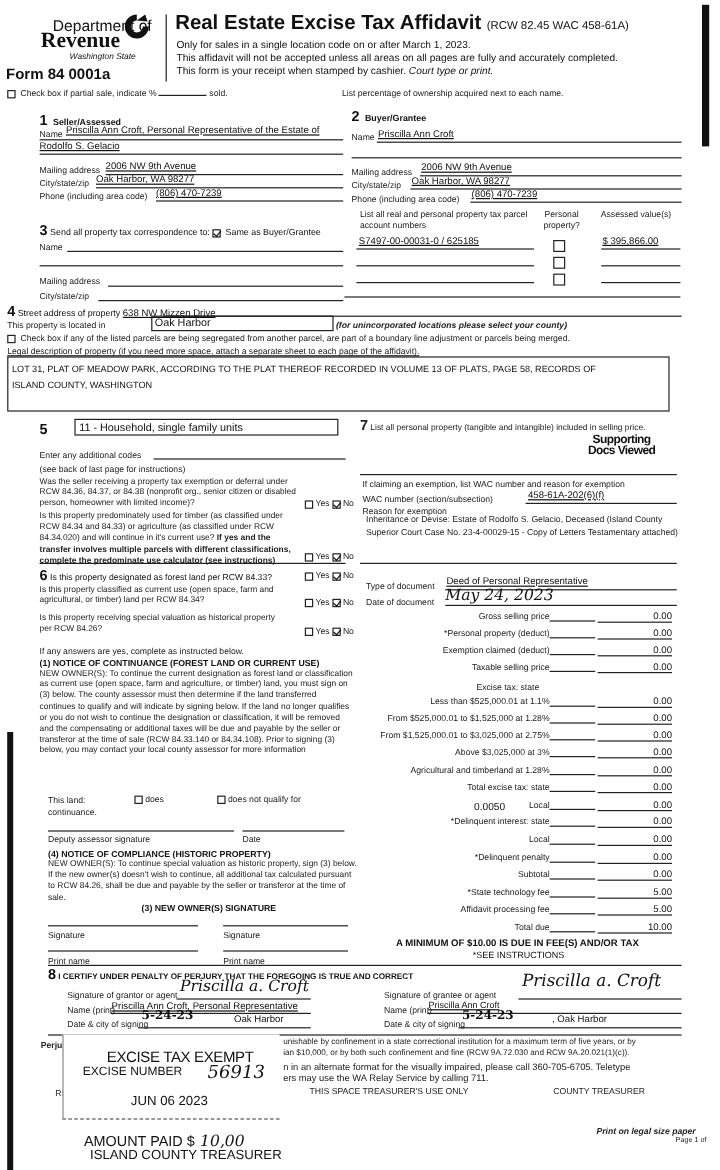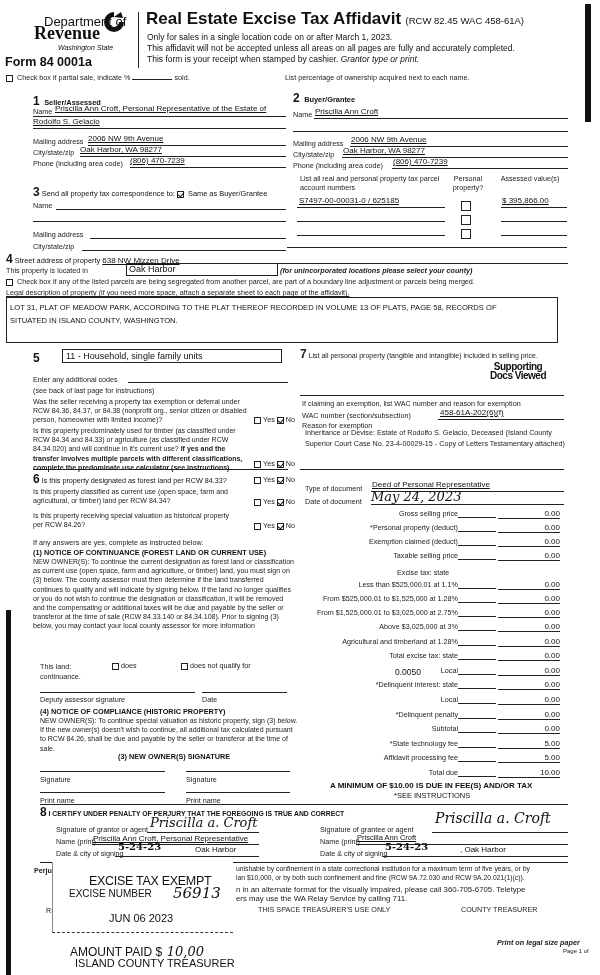--- a/index.html
+++ b/index.html
@@ -39,21 +39,21 @@
 <div class="abs" style="left:5px;top:55px;font-size:12.5px;font-weight:bold;">Form 84 0001a</div>
 <div class="abs" style="left:138px;top:12px;width:1px;height:56px;background:#222;"></div>
 <div class="abs" style="left:146px;top:9px;white-space:nowrap;">
   <span style="font-size:17px;font-weight:bold;">Real Estate Excise Tax Affidavit</span>
   <span style="font-size:9.5px;">(RCW 82.45 WAC 458-61A)</span>
 </div>
 <div class="abs" style="left:147px;top:32px;font-size:8.5px;white-space:nowrap;">Only for sales in a single location code on or after March 1, 2023.</div>
 <div class="abs" style="left:147px;top:43px;font-size:8.5px;white-space:nowrap;">This affidavit will not be accepted unless all areas on all pages are fully and accurately completed.</div>
 <div class="abs" style="left:147px;top:54px;font-size:8.5px;white-space:nowrap;">
   <span>This form is your receipt when stamped by cashier.</span>
-  <i>Grantor type or print.</i>
+  <i>Court type or print.</i>
 </div>
 
 <div class="abs lbl" style="left:6px;top:73px;">
   <span class="cb"></span>
   <span>Check box if partial sale, indicate %</span>
   <span style="display:inline-block;width:40px;border-bottom:1px solid #222;"></span>
   <span>sold.</span>
 </div>
 <div class="abs lbl" style="left:285px;top:73px;">List percentage of ownership acquired next to each name.</div>
 
@@ -142,21 +142,21 @@
 <div class="abs lbl" style="left:6px;top:266px;">This property is located in</div>
 <div class="abs" style="left:126px;top:263px;width:148px;height:11px;border:1px solid #222;font-size:9px;padding-left:2px;line-height:11px;">Oak Harbor</div>
 <div class="abs lbl" style="left:280px;top:266px;font-style:italic;font-weight:bold;">(for unincorporated locations please select your county)</div>
 <div class="abs lbl" style="left:6px;top:277px;">
   <span class="cb"></span>
   <span>Check box if any of the listed parcels are being segregated from another parcel, are part of a boundary line adjustment or parcels being merged.</span>
 </div>
 <div class="abs lbl" style="left:6px;top:288px;text-decoration:underline;">Legal description of property (if you need more space, attach a separate sheet to each page of the affidavit).</div>
 <div class="abs" style="left:6px;top:297px;width:552px;height:46px;border:1px solid #222;box-sizing:border-box;padding:4px 3px;font-size:7.6px;line-height:12.5px;">
   <div>LOT 31, PLAT OF MEADOW PARK, ACCORDING TO THE PLAT THEREOF RECORDED IN VOLUME 13 OF PLATS, PAGE 58, RECORDS OF</div>
-  <div>SITUATED IN ISLAND COUNTY, WASHINGTON.</div>
+  <div>ISLAND COUNTY, WASHINGTON</div>
 </div>
 
 <div class="abs bignum" style="left:33px;top:351px;">5</div>
 <div class="abs" style="left:62px;top:349px;width:215px;height:12px;border:1px solid #222;font-size:9px;padding-left:3px;line-height:12px;">11 - Household, single family units</div>
 <div class="abs lbl" style="left:33px;top:375px;">Enter any additional codes</div>
 <div class="line" style="left:128px;top:382px;width:160px;"></div>
 <div class="abs lbl" style="left:33px;top:386px;">(see back of last page for instructions)</div>
 
 <div class="abs para" style="left:33px;top:397px;width:220px;">Was the seller receiving a property tax exemption or deferral under RCW 84.36, 84.37, or 84.38 (nonprofit org., senior citizen or disabled person, homeowner with limited income)?</div>
 <div class="abs lbl" style="left:254px;top:415px;">

